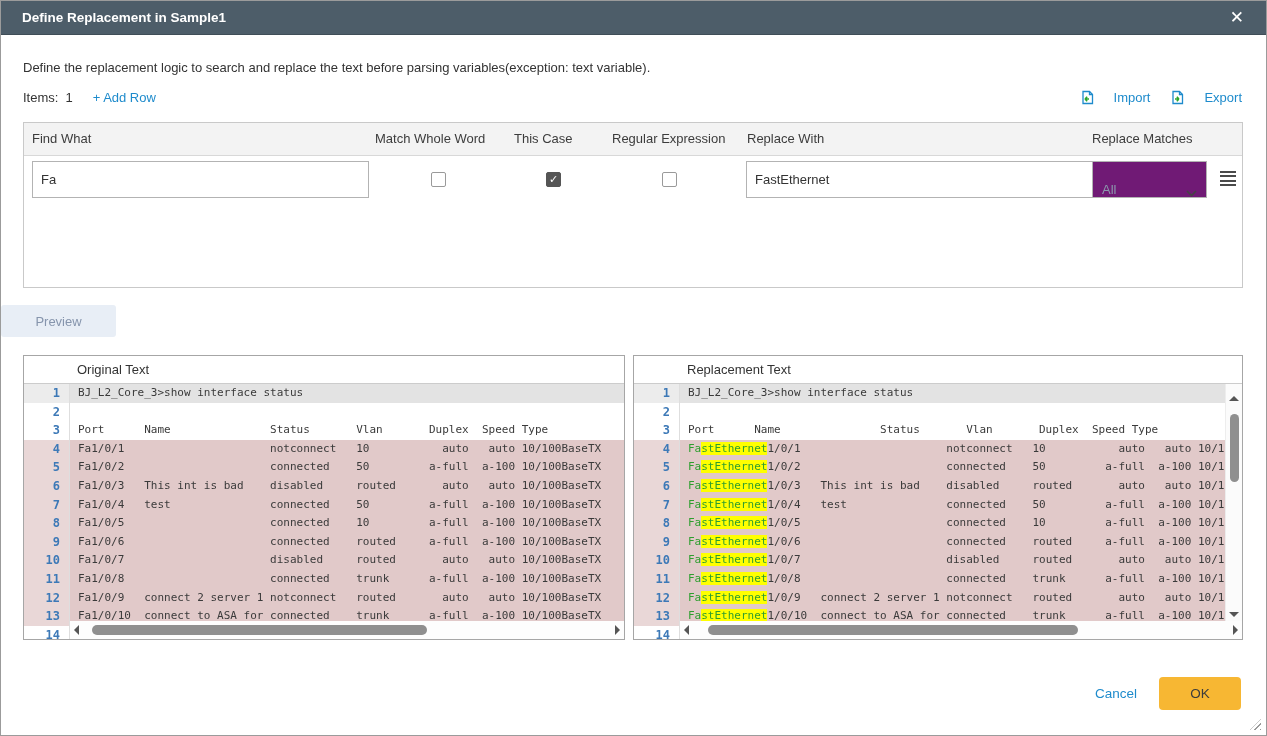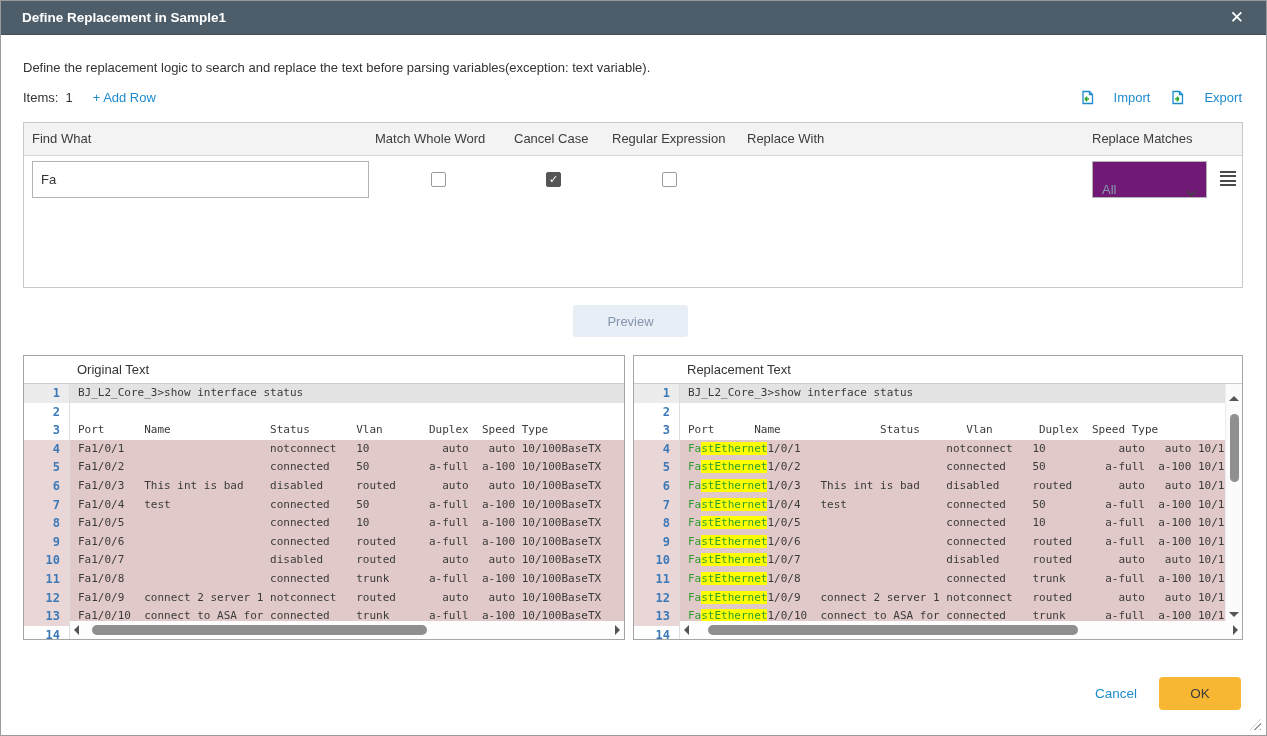--- a/index.html
+++ b/index.html
@@ -49,21 +49,21 @@
   .select-box {
     position:absolute; left:1068px; top:38px; width:115px; height:37px;
     border:1px solid #b3b3b3; background:#701a75; display:flex; align-items:flex-end;
     padding:0 9px; font-size:13px; color:#8b99ad; cursor:pointer;
   }
   .select-box .sel-val { flex:1; }
   .menu-icon { position:absolute; left:1196px; top:48px; width:16px; height:15px; cursor:pointer;
     display:flex; flex-direction:column; justify-content:space-between; }
   .menu-icon i { display:block; height:2px; background:#4a4a4a; }
   
-  .preview-row { margin:17px 24px 0 0; display:flex; justify-content:center;padding-left:18px; }
+  .preview-row { margin:17px 24px 0 0; display:flex; justify-content:flex-start; }
   .preview-btn { width:115px; height:32px; background:#e8eef6; color:#8695ad; font-size:13px;
     border:none; border-radius:3px; cursor:pointer; font-family:"Liberation Sans", sans-serif; }
   
   .panels { margin:18px 23px 0 22px; display:flex; gap:8px; height:285px; }
   .panel { border:1px solid #a6a6a6; background:#fff; display:flex; flex-direction:column; }
   .panel.left { width:604px; }
   .panel.right { width:610px; }
   .panel-header { height:28px; border-bottom:1px solid #ccc; font-size:13px; color:#333;
     display:flex; align-items:center; padding-left:53px; background:#fff; flex:none; }
   .panel-body { position:relative; overflow:hidden; flex:1; }
@@ -132,29 +132,30 @@
       <path d="M5 9 h4 m0 0 l-2.2 -2.2 m2.2 2.2 l-2.2 2.2" stroke="#2aa52a" stroke-width="1.6" fill="none"></path>
     </svg>
     <span>Export</span>
   </span>
 </div>
 
 <div class="find-table">
   <div class="ft-header">
     <span class="h-findwhat">Find What</span>
     <span class="h-mww">Match Whole Word</span>
-    <span class="h-mc">Cancel Case</span>
+    <span class="h-mc">This Case</span>
     <span class="h-re">Regular Expression</span>
     <span class="h-rw">Replace With</span>
     <span class="h-rm">Replace Matches</span>
   </div>
   <input class="txt-input in-find" value="Fa" style="">
   <div class="cbx cb-mww" id="cb-mww"></div>
   <div class="cbx cb-mc checked" id="cb-mc">✓</div>
   <div class="cbx cb-re" id="cb-re"></div>
+  <input class="txt-input in-replace" value="FastEthernet" style="">
   <div class="select-box">
     <span class="sel-val">All</span>
     <svg width="11" height="7" viewBox="0 0 11 7">
       <polyline points="1,1 5.5,5.5 10,1" fill="none" stroke="#444" stroke-width="1.6"></polyline>
     </svg>
   </div>
   <div class="menu-icon">
       <i></i>
       <i></i>
       <i></i>

